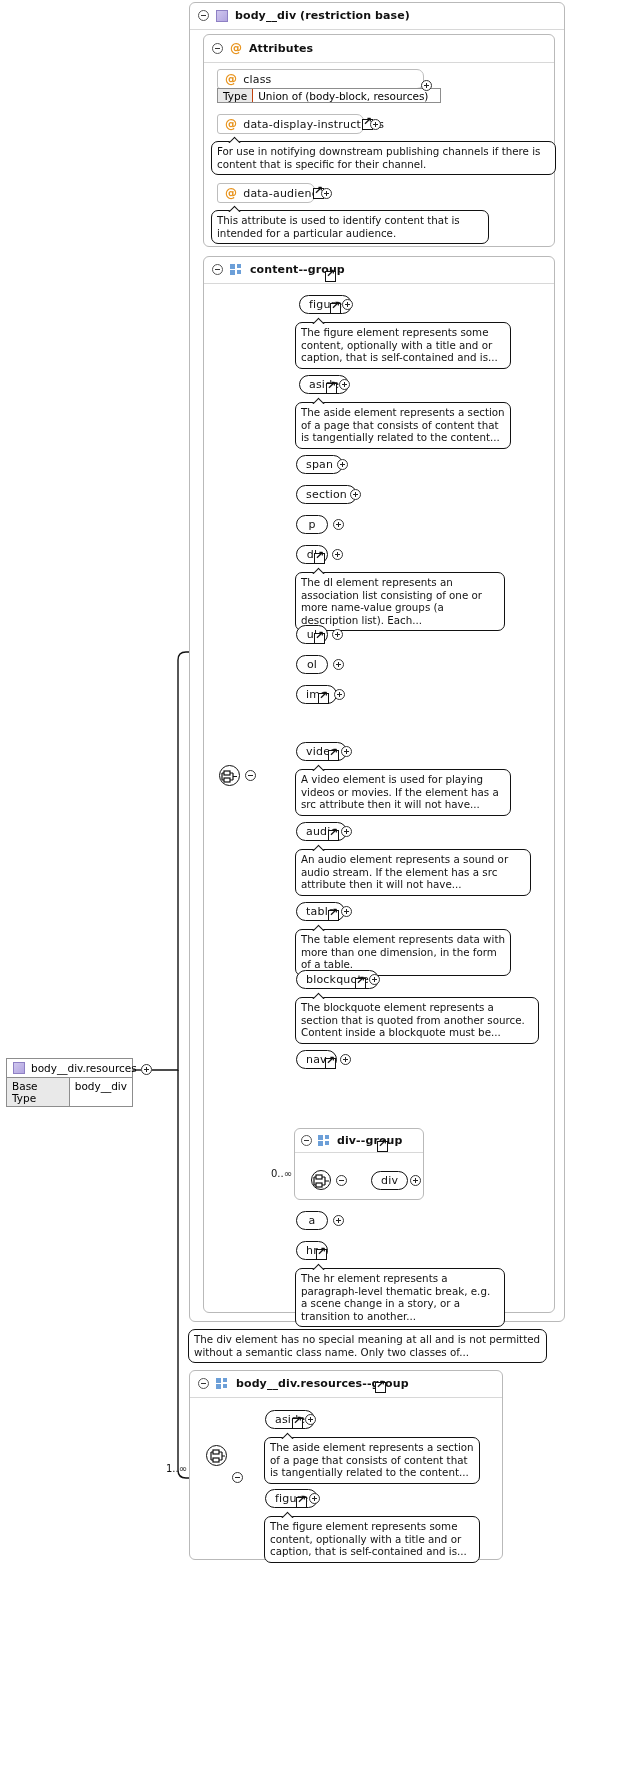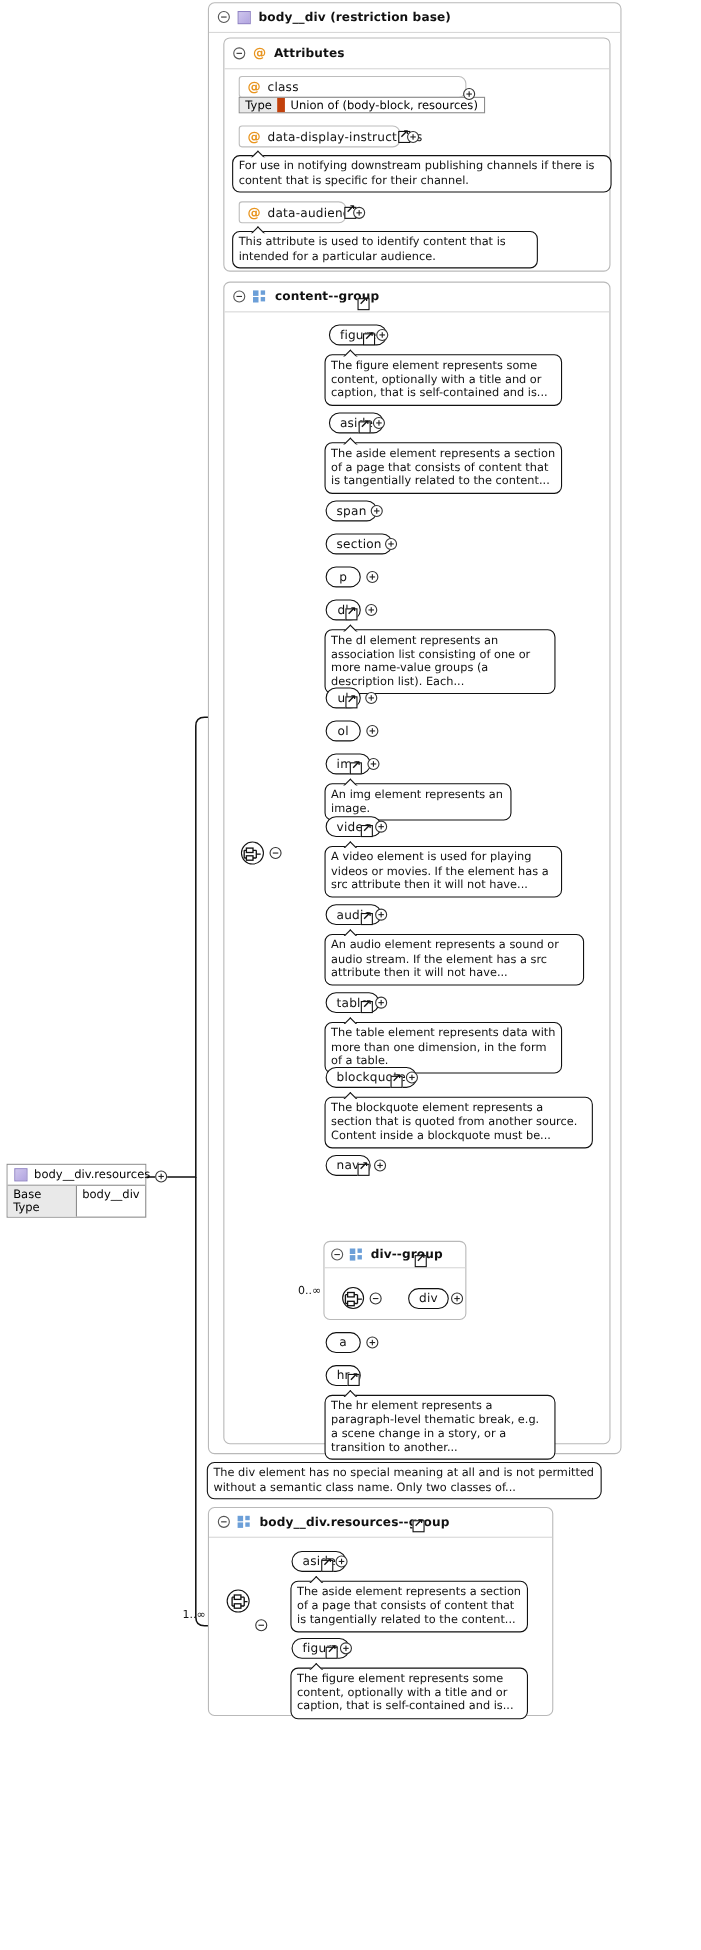--- a/index.html
+++ b/index.html
@@ -162,21 +162,21 @@
     position: absolute;
     display: flex;
     font-size: 10.5px;
     border: 1px solid #8d8d8d;
     background: #fff;
     height: 15px;
     align-items: stretch;
   }
   .type-row .k {
     background: #e9e9e9;
-    border-right: 7px solid #c2410c;
+    border-right: 1px solid #c2410c;
     padding: 0 5px;
     display: flex; align-items: center;
     font-size: 10.5px;
   }
   .type-row .v {
     padding: 0 5px;
     display: flex; align-items: center;
     font-size: 10.5px;
   }
 
@@ -399,24 +399,20 @@
   <div class="node" style="left:296px; top:655px; min-width:32px; justify-content:center;">
     <span>ol</span>
   </div>
   <span class="node-plus" style="left:333px; top:659px;"></span>
 
   <div class="node" style="left:296px; top:685px; min-width:36px; justify-content:center;">
     <span>img</span>
   </div>
   <span class="link-badge" style="left:318px; top:693px;"></span>
   <span class="node-plus" style="left:334px; top:689px;"></span>
-  <div class="annot" style="left:295px; top:712px; width:170px;">
-    <span class="tail"></span>
-    <span>An img element represents an image.</span>
-  </div>
 
   <div class="node" style="left:296px; top:742px;">
     <span>video</span>
   </div>
   <span class="link-badge" style="left:328px; top:750px;"></span>
   <span class="node-plus" style="left:341px; top:746px;"></span>
   <div class="annot" style="left:295px; top:769px; width:216px;">
     <span class="tail"></span>
     <span>A video element is used for playing videos or movies. If the element has a src attribute then it will not have...</span>
   </div>

